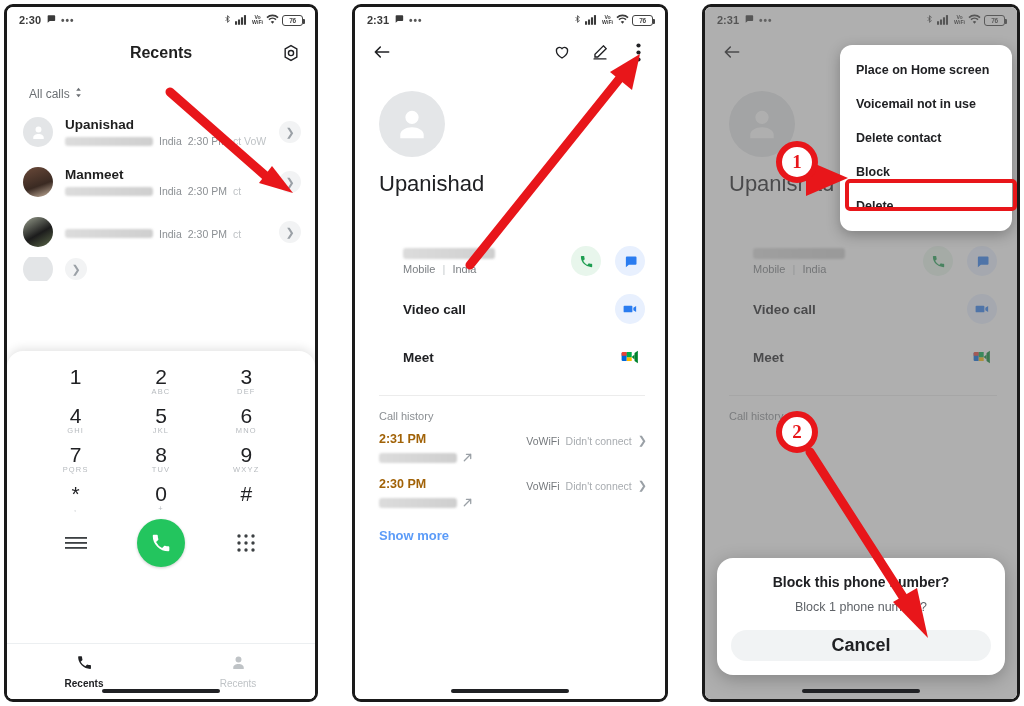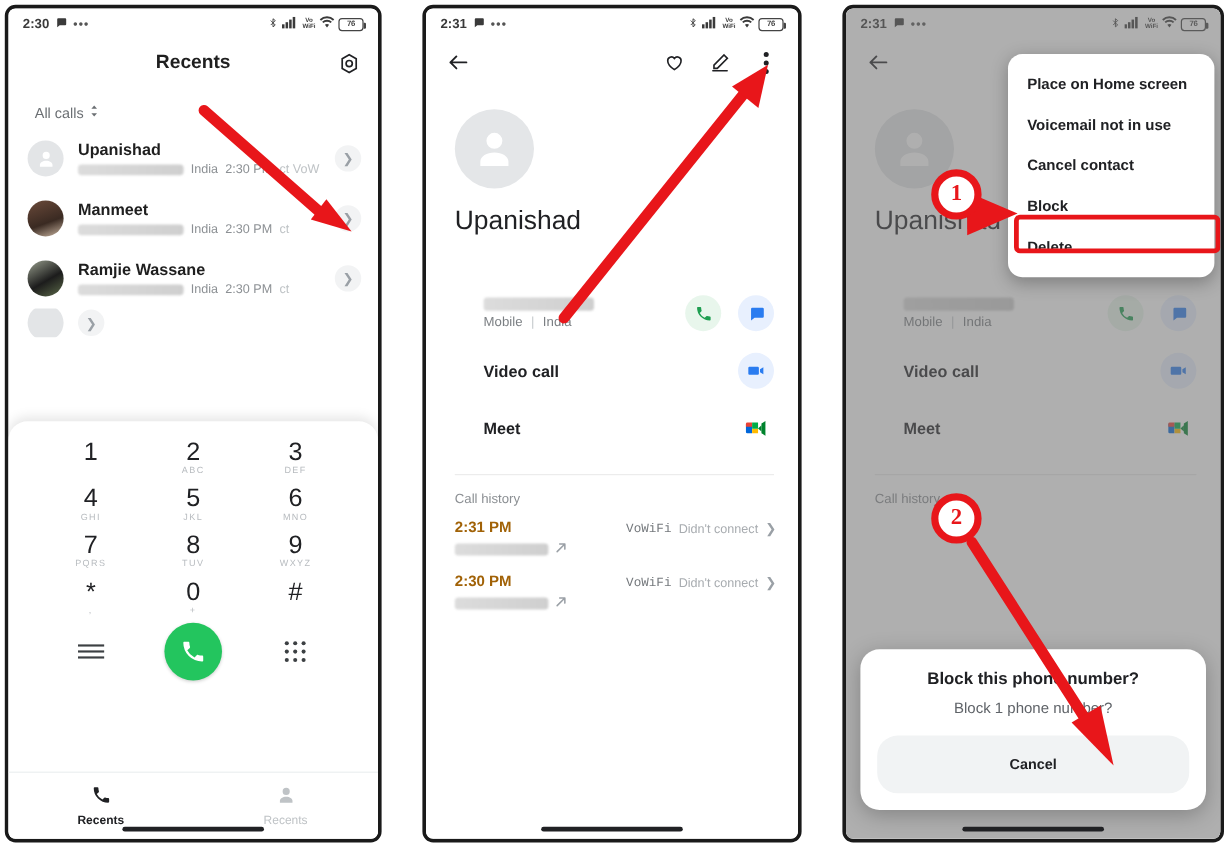--- a/index.html
+++ b/index.html
@@ -142,21 +142,21 @@
   .ic-plain { background:transparent; }
 
   .divider { height:1px; background:#ececec; margin:14px 20px 0 24px; }
   .c-hist-title { font-size:11px; color:#8b8f93; margin:14px 0 0 24px; }
   .h-row { display:flex; align-items:flex-start; padding:10px 18px 0 24px; }
   .h-left { flex:1 1 auto; }
   .h-time { font-size:12.5px; font-weight:700; color:#a16207; }
   .h-blur { display:flex; align-items:center; gap:5px; margin-top:3px; }
   .h-blur .blurbar { width:78px; height:10px; }
   .h-right { display:flex; align-items:center; gap:6px; padding-top:2px; }
-  .h-net { font-size:10.5px; color:#75797d;font-family:Liberation Mono, monospace; }
+  .h-net { font-size:10.5px; color:#75797d; }
   .h-stat { font-size:10.5px; color:#a8acb0; }
   .h-chev { color:#9aa0a6; font-size:11px; }
   .showmore { margin:16px 0 0 24px; font-size:13px; color:#5b9bf8; font-weight:700; }
 
   
   .dim { position:absolute; inset:0; background:rgba(110,110,110,0.55); }
 
   
   .menu {
     position:absolute; left:135px; top:38px; width:172px;
@@ -173,22 +173,22 @@
 
   
   .dlg {
     position:absolute; left:12px; right:12px; bottom:24px;
     background:#fff; border-radius:16px; padding:16px 14px 14px 14px;
     box-shadow:0 4px 18px rgba(0,0,0,.25); text-align:center;
   }
   .dlg-title { font-size:14px; font-weight:700; color:#202124; }
   .dlg-sub { font-size:12.5px; color:#5f6368; margin-top:10px; }
   .dlg-btns { display:flex; gap:10px; margin-top:16px; }
-  .btn { flex:1; height:48px; border-radius:17px; display:flex; align-items:center;
-         justify-content:center; font-size:12px; font-weight:700; }
+  .btn { flex:1; height:31px; border-radius:17px; display:flex; align-items:center;
+         justify-content:center; font-size:18px; font-weight:700; }
   .btn-cancel { background:#f1f3f4; color:#202124; }
   .btn-ok { background:#2a7cf0; color:#fff; }
   .badge {
     position:absolute; width:42px; height:42px; border-radius:50%;
     background:#fff; border:6px solid #e8161a;
     display:flex; align-items:center; justify-content:center;
     font-size:19px; font-weight:700; color:#e8161a;
     font-family:"Liberation Serif", serif;
   }
   svg.annosvg { position:absolute; left:0; top:0; width:1024px; height:706px;
@@ -291,21 +291,20 @@
               <span class="rowmeta-txt">2:30 PM</span>
               <span class="rowmeta-txt faint">ct</span>
             </div>
           </div>
           <div class="chev">❯</div>
         </div>
 
         <div class="row">
           <div class="avatar ph2"></div>
           <div class="rowtext">
-            <div class="rowname">Ramjie Wassane</div>
             <div class="rowmeta">
               <span class="blurbar"></span>
               <span class="rowmeta-txt">India</span>
               <span class="rowmeta-txt">2:30 PM</span>
               <span class="rowmeta-txt faint">ct</span>
             </div>
           </div>
           <div class="chev">❯</div>
         </div>
 
@@ -579,20 +578,21 @@
             </span>
           </div>
         </div>
         <div class="h-right">
           <span class="h-net">VoWiFi</span>
           <span class="h-stat">Didn't connect</span>
           <span class="h-chev">❯</span>
         </div>
       </div>
 
+      <div class="showmore">Show more</div>
       <div class="homebar"></div>
     </div>
   </div>
 
   <div class="phone" id="phone3">
     <div class="screen">
 
       <div class="statusbar">
         <div class="sb-left">
           <span>2:31</span>
@@ -695,21 +695,21 @@
       </div>
 
       <div class="divider"></div>
       <div class="c-hist-title">Call history</div>
 
       <div class="dim"></div>
 
       <div class="menu">
         <div class="menuitem">Place on Home screen</div>
         <div class="menuitem">Voicemail not in use</div>
-        <div class="menuitem">Cancel contact</div>
+        <div class="menuitem">Delete contact</div>
         <div class="menuitem">Block</div>
         <div class="menuitem">Delete</div>
       </div>
       <div class="blockbox"></div>
 
       <div class="dlg">
         <div class="dlg-title">Block this phone number?</div>
         <div class="dlg-sub">Block 1 phone number?</div>
         <div class="dlg-btns">
           <div class="btn btn-cancel">Cancel</div>

